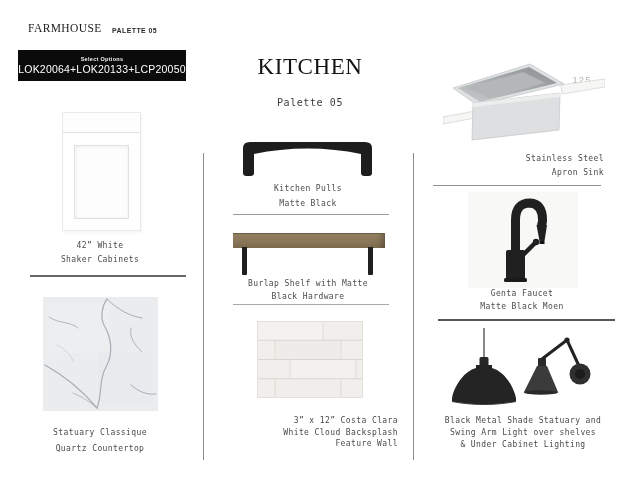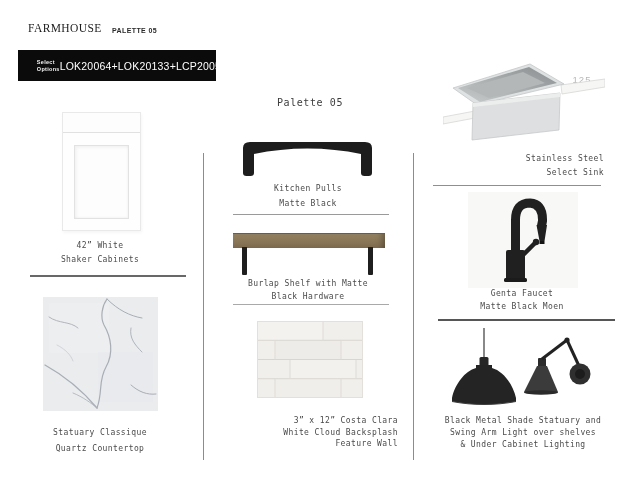--- a/index.html
+++ b/index.html
@@ -4,21 +4,21 @@
 <style>
   html,body{margin:0;padding:0;background:#ffffff;}
   .page{position:relative;width:615px;height:480px;background:#ffffff;overflow:hidden;
         font-family:"Liberation Sans",sans-serif;}
   
   .brand{position:absolute;left:28px;top:22px;font-family:"Liberation Serif",serif;
          font-size:11.5px;letter-spacing:.4px;color:#1c1c1c;}
   .brand-palette{position:absolute;left:112px;top:27px;font-size:7px;font-weight:bold;
          letter-spacing:.4px;color:#2a2a2a;}
   .options-box{position:absolute;left:18px;top:50px;width:168px;height:31px;background:#0b0b0b;
-         display:flex;flex-direction:row;align-items:center;justify-content:center;cursor:pointer;padding-left:30px;}
+         display:flex;flex-direction:column;align-items:center;justify-content:center;cursor:pointer;}
   .options-label{font-size:5.5px;font-weight:bold;color:#f4f4f4;letter-spacing:.3px;line-height:7px;}
   .options-code{font-size:10.5px;color:#ffffff;letter-spacing:.2px;line-height:12px;}
   .title{position:absolute;left:210px;top:54px;width:200px;text-align:center;
          font-family:"Liberation Serif",serif;font-size:23px;letter-spacing:.6px;color:#141414;}
   .subtitle{position:absolute;left:210px;top:97px;width:200px;text-align:center;
          font-family:"DejaVu Sans Mono",monospace;font-size:10px;letter-spacing:.6px;color:#3d3d3d;}
   .page-number{position:absolute;left:562px;top:26px;width:40px;text-align:center;
          font-size:9.5px;letter-spacing:1px;color:#b7b7b7;margin-top:48px;}
   
   .vdiv{position:absolute;top:153px;width:1px;height:307px;background:#8c8c8c;}
@@ -52,20 +52,21 @@
 <body>
 
 <div class="page">
 
   <div class="brand">FARMHOUSE</div>
   <div class="brand-palette">PALETTE 05</div>
   <div class="options-box">
     <div class="options-label">Select Options</div>
     <div class="options-code">LOK20064+LOK20133+LCP20050</div>
   </div>
+  <div class="title">KITCHEN</div>
   <div class="subtitle">Palette 05</div>
   <div class="page-number">125</div>
 
   <div class="vdiv v1"></div>
   <div class="vdiv v2"></div>
 
   <div class="cab">
     <div class="cab-rail"></div>
     <div class="cab-panel"></div>
   </div>
@@ -152,21 +153,21 @@
     <path d="M0 62 L32 56 L32 63 L0 69 Z" fill="#f6f6f5" stroke="#d7d7d5" stroke-width="0.8"></path>
     <path d="M118 30 L162 24 L162 32 L119 39 Z" fill="#f6f6f5" stroke="#d7d7d5" stroke-width="0.8"></path>
     <path d="M10 33 L87 9 L121 29 L34 50 Z" fill="#dfe2e3" stroke="#c4c7c8" stroke-width="0.8"></path>
     <path d="M15 33 L86 12 L114 28 L37 47 Z" fill="url(#basinGrad)"></path>
     <path d="M24 33 L80 17 L102 28 L46 43 Z" fill="#b3b7b8"></path>
     <path d="M30 48 L117 38 L116 75 L29 85 Z" fill="#dddfe0" stroke="#c6c8c9" stroke-width="0.8"></path>
     <path d="M30 48 L117 38 L117 42 L30 52 Z" fill="#eceeee"></path>
   </svg>
   <div class="cap" style="left:440px;top:152px;width:164px;text-align:right;">
     <div>Stainless Steel</div>
-    <div>Select Sink</div>
+    <div>Apron Sink</div>
   </div>
   <div class="hdiv right1"></div>
 
   <svg class="abs" style="left:468px;top:192px;" width="110" height="96" viewBox="0 0 110 96">
     <rect width="110" height="96" fill="#f8f8f7"></rect>
     <path d="M47.5 60 L47.5 28 Q47.5 11 62 11 Q75 12 74.5 29 L73.5 34" fill="none" stroke="#202020" stroke-width="9" stroke-linecap="round"></path>
     <path d="M68.5 33 L79 33 L76.5 49 L71.5 49 Z" fill="#202020"></path>
     <rect x="71.5" y="49" width="5" height="3" fill="#141414"></rect>
     <path d="M55 63 L67 51" stroke="#202020" stroke-width="4.5" stroke-linecap="round"></path>
     <circle cx="68" cy="50" r="3.2" fill="#202020"></circle>

